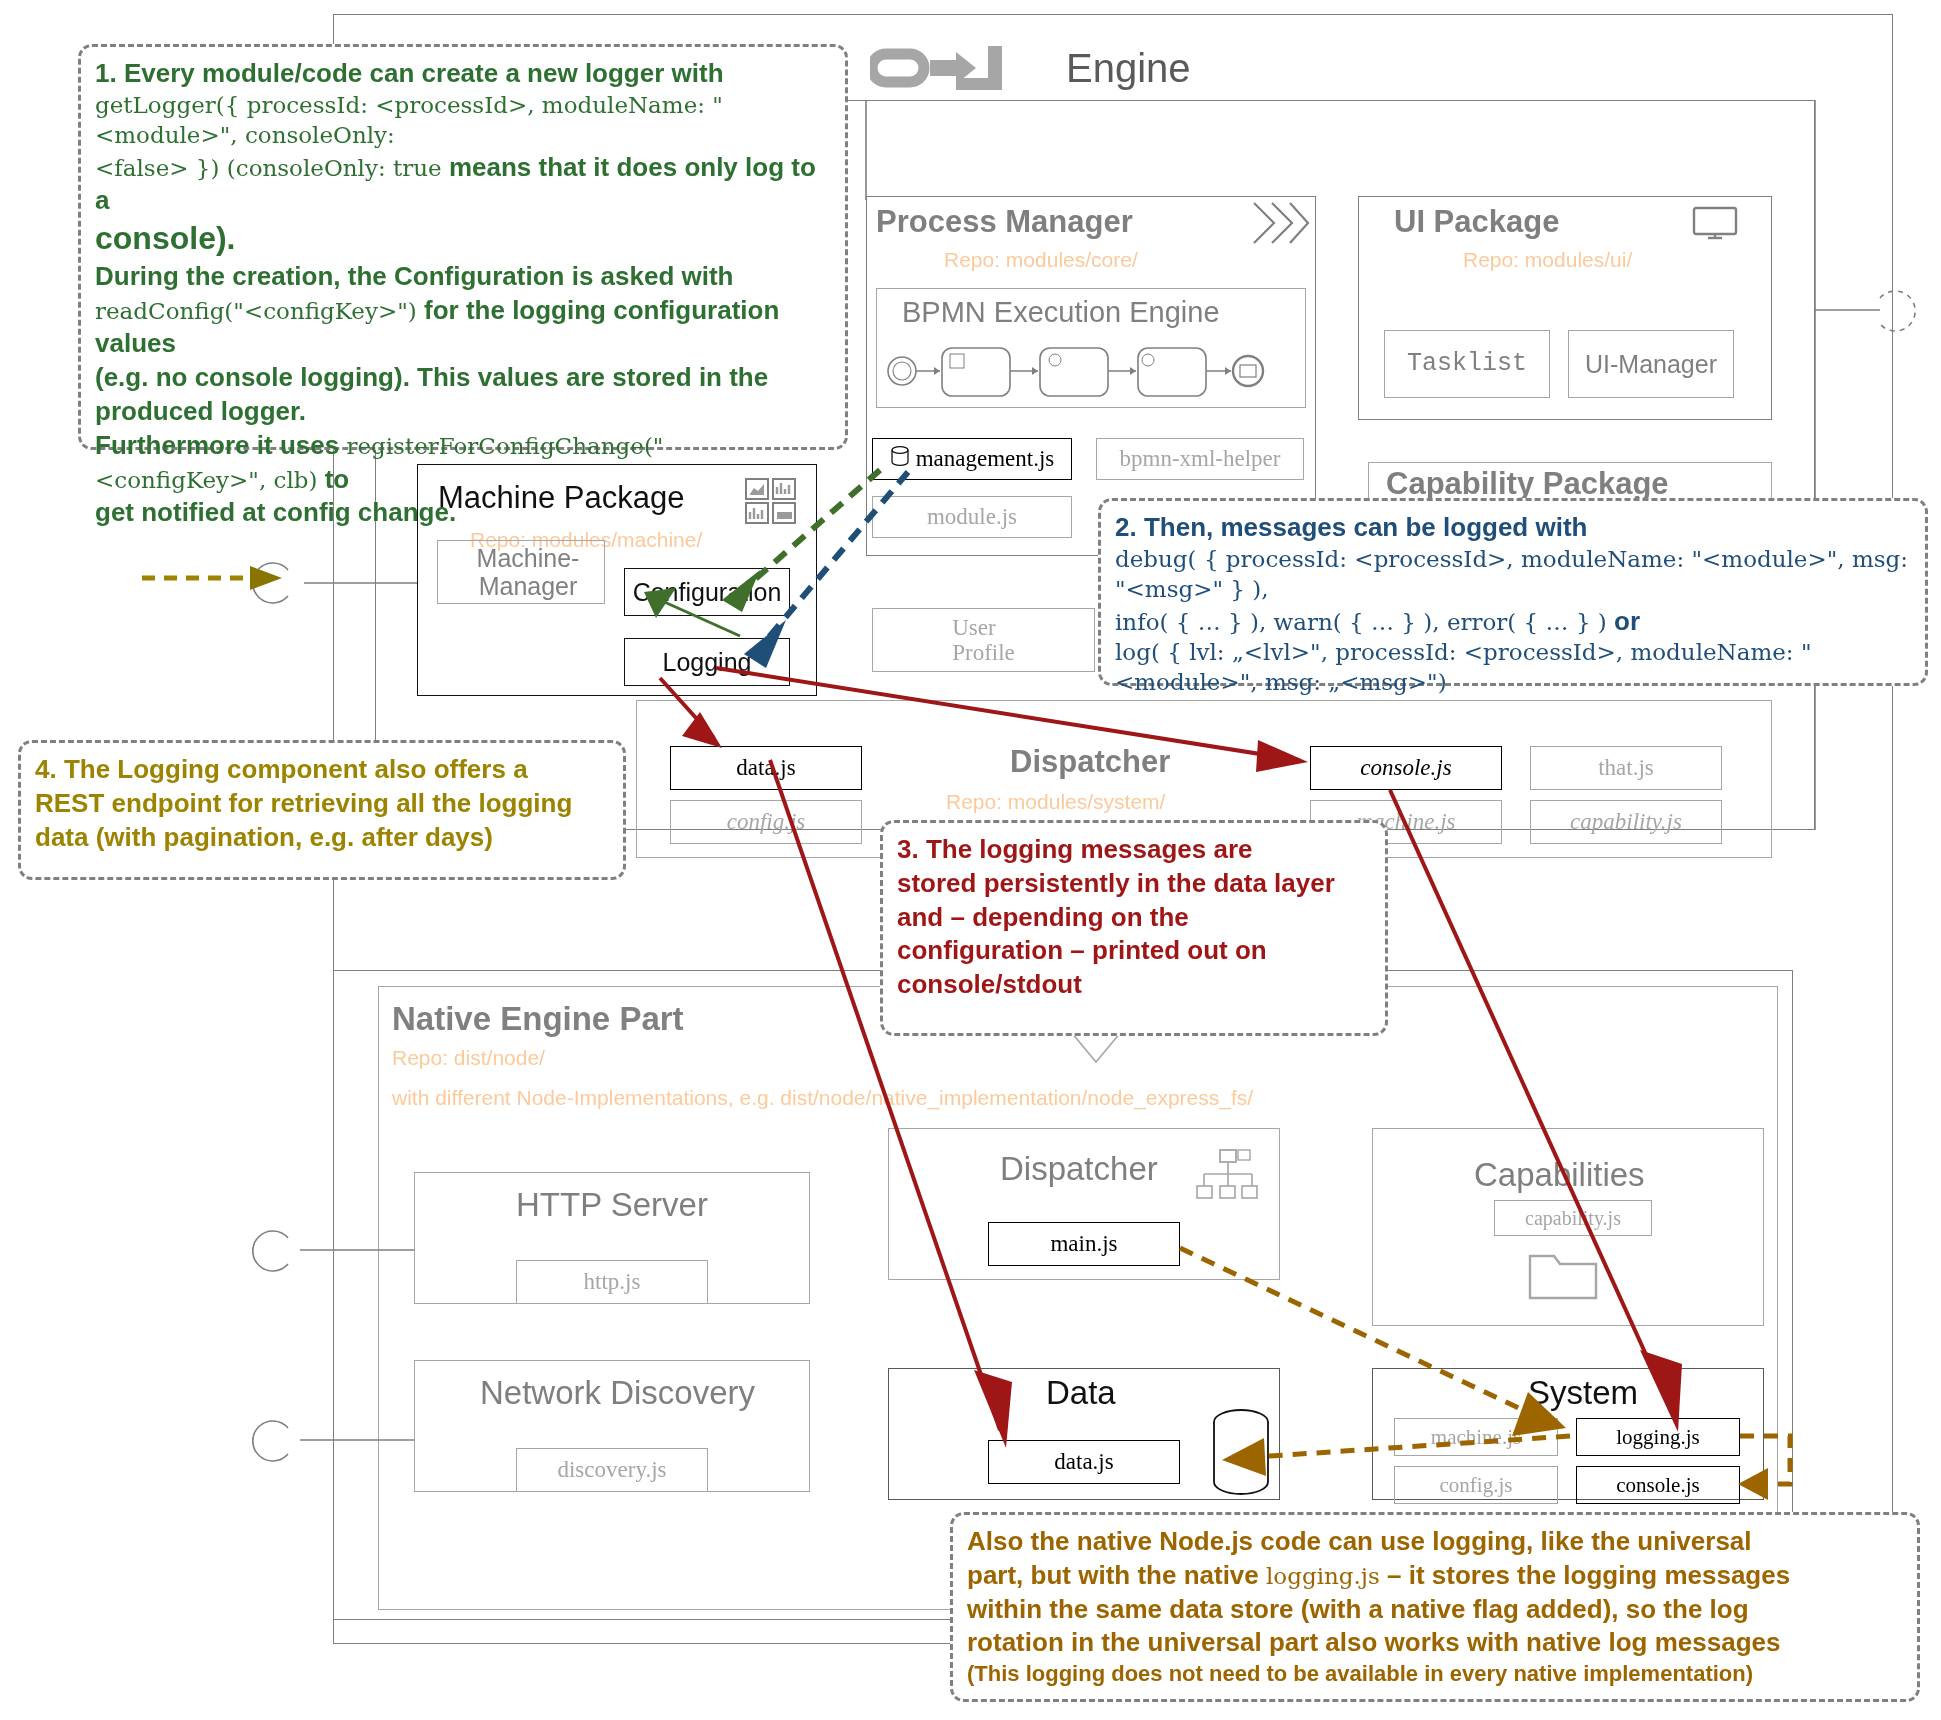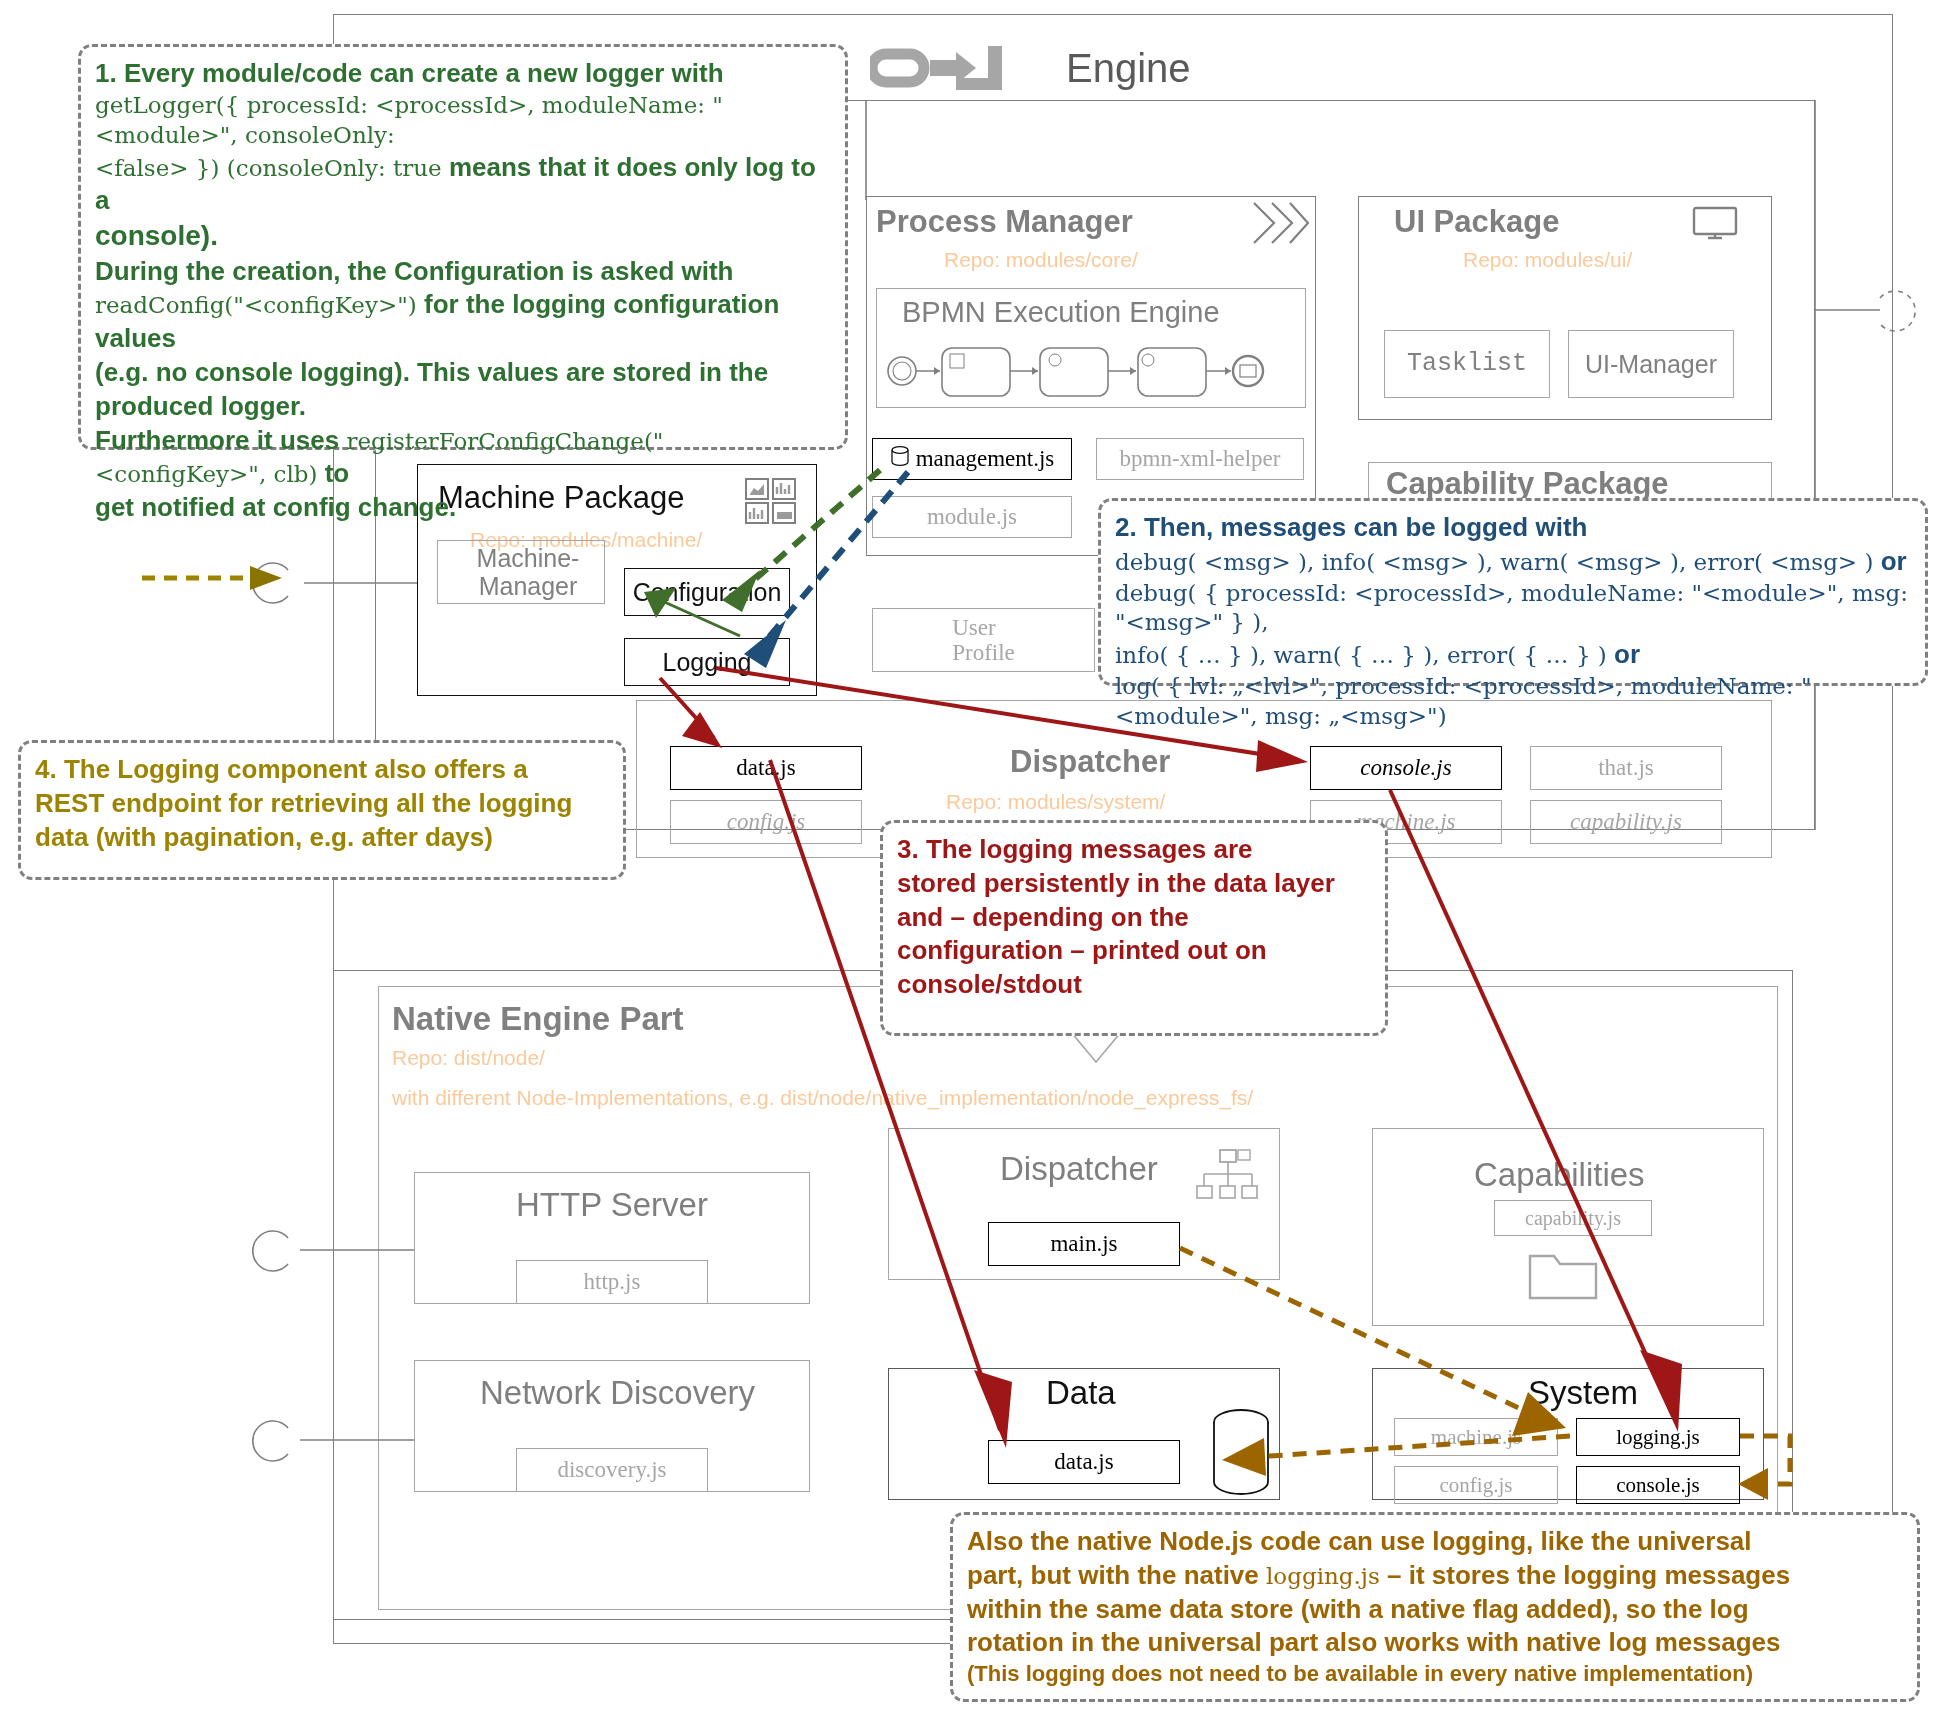--- a/index.html
+++ b/index.html
@@ -308,34 +308,33 @@
   <g>
     <path d="M1066 1026 L1126 1026 L1096 1062 Z" fill="none" stroke="#a6a6a6" stroke-width="1.6"></path>
   </g>
 </svg>
 
 <div class="abs callout" style="left:78px;top:44px;width:770px;height:406px;">
   <div style="color: rgb(46, 112, 49);">
       <p><span style="font-weight: bold; font-size: 26px;">1. Every module/code can create a new logger with</span></p>
       <p><span style="font-family: &quot;DejaVu Serif&quot;, serif; font-size: 23px;">getLogger({ processId: &lt;processId&gt;, moduleName: "&lt;module&gt;", consoleOnly:</span></p>
       <p><span style="font-family: &quot;DejaVu Serif&quot;, serif; font-size: 23px;">&lt;false&gt; }) (</span><span style="font-family: &quot;DejaVu Serif&quot;, serif; font-size: 23px;">consoleOnly: true</span><span style="font-weight: bold; font-size: 26px;"> means that it does only log to a</span></p>
-      <p><span style="font-weight: bold; font-size: 28px;">console).</span></p>
+      <p><span style="font-weight: bold; font-size: 32px;">console).</span></p>
       <p><span style="font-weight: bold; font-size: 26px;">During the creation, the Configuration is asked with</span></p>
       <p><span style="font-family: &quot;DejaVu Serif&quot;, serif; font-size: 23px;">readConfig("&lt;configKey&gt;")</span><span style="font-weight: bold; font-size: 26px;"> for the logging configuration values</span></p>
       <p><span style="font-weight: bold; font-size: 26px;">(e.g. no console logging). This values are stored in the</span></p>
       <p><span style="font-weight: bold; font-size: 26px;">produced logger.</span></p>
       <p><span style="font-weight: bold; font-size: 26px;">Furthermore it uses </span><span style="font-family: &quot;DejaVu Serif&quot;, serif; font-size: 23px;">registerForConfigChange("&lt;configKey&gt;", clb)</span><span style="font-weight: bold; font-size: 26px;"> to</span></p>
       <p><span style="font-weight: bold; font-size: 26px;"> get notified at config change.</span></p>
     </div>
 </div>
 
 <div class="abs callout" style="left:1098px;top:498px;width:830px;height:188px;">
   <div style="color: rgb(31, 78, 121);">
       <p><span style="font-weight: bold; font-size: 26px; margin-top: 12px;">2. Then, messages can be logged with</span></p>
-      <p><span style="font-family: &quot;DejaVu Serif&quot;, serif; font-size: 23px;">debug( &lt;msg&gt; ), info( &lt;msg&gt; ), warn( &lt;msg&gt; ), error( &lt;msg&gt; )</span><span style="font-weight: bold; font-size: 26px;"> or</span></p>
       <p><span style="font-family: &quot;DejaVu Serif&quot;, serif; font-size: 23px;">debug( { processId: &lt;processId&gt;, moduleName: "&lt;module&gt;", msg: "&lt;msg&gt;" } ),</span></p>
       <p><span style="font-family: &quot;DejaVu Serif&quot;, serif; font-size: 23px;">info( { … } ), warn( { … } ), error( { … } )</span><span style="font-weight: bold; font-size: 26px;"> or</span></p>
       <p><span style="font-family: &quot;DejaVu Serif&quot;, serif; font-size: 23px;">log( { lvl: „&lt;lvl&gt;", processId: &lt;processId&gt;, moduleName: "&lt;module&gt;", msg: „&lt;msg&gt;")</span></p>
     </div>
 </div>
 
 <div class="abs callout" style="left:880px;top:820px;width:508px;height:216px;">
   <div style="color: rgb(158, 22, 22);">
       <p><span style="font-weight: bold; font-size: 26px;">3. The logging messages are</span></p>
       <p><span style="font-weight: bold; font-size: 26px;">stored persistently in the data layer</span></p>

